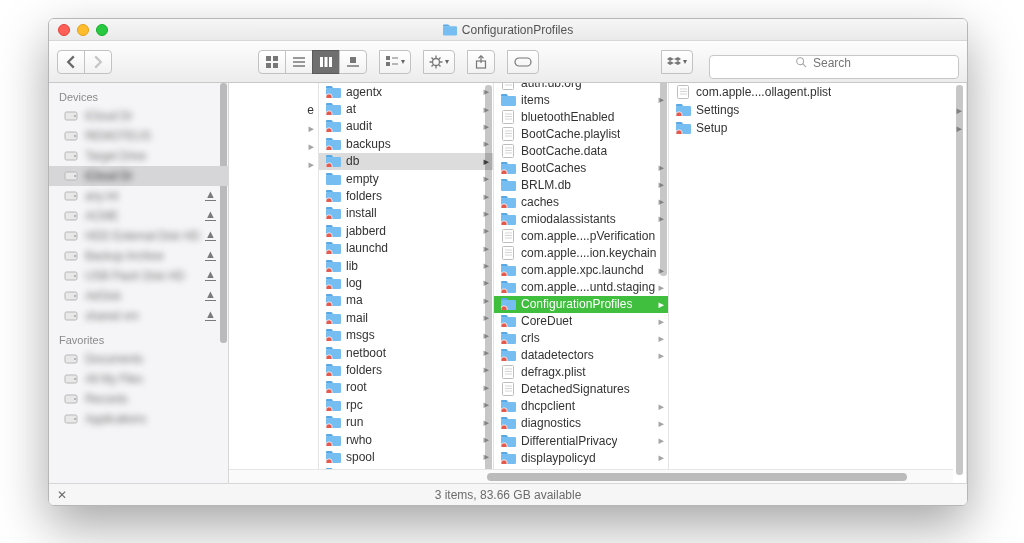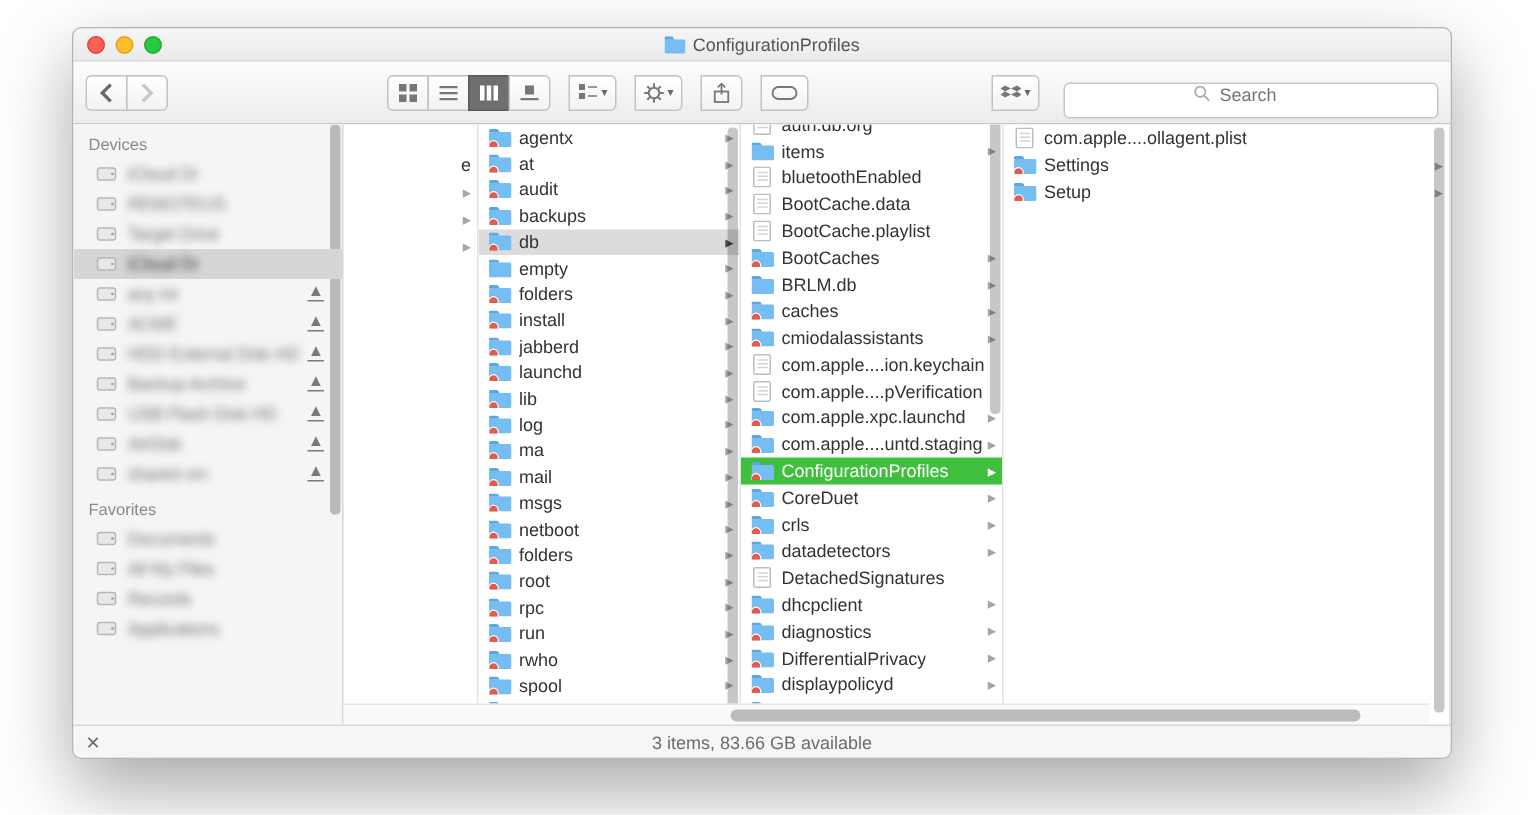--- a/index.html
+++ b/index.html
@@ -635,144 +635,152 @@
                 </svg>
               </span>
               <span class="nm">bluetoothEnabled</span>
             </div>
             <div class="crow">
               <span class="ico">
                 <svg viewBox="0 0 14 14" width="14" height="14">
                   <use href="#file-ico"></use>
                 </svg>
               </span>
+              <span class="nm">BootCache.playlist</span>
+            </div>
+            <div class="crow">
+              <span class="ico">
+                <svg viewBox="0 0 14 14" width="14" height="14">
+                  <use href="#file-ico"></use>
+                </svg>
+              </span>
               <span class="nm">BootCache.data</span>
             </div>
             <div class="crow">
               <span class="ico">
+                <svg viewBox="0 0 15 12" width="15" height="12">
+                  <use href="#folder-ico"></use>
+                  <use href="#badge"></use>
+                </svg>
+              </span>
+              <span class="nm">BootCaches</span>
+              <span class="arrow">▸</span>
+            </div>
+            <div class="crow">
+              <span class="ico">
+                <svg viewBox="0 0 15 12" width="15" height="12">
+                  <use href="#folder-ico"></use>
+                </svg>
+              </span>
+              <span class="nm">BRLM.db</span>
+              <span class="arrow">▸</span>
+            </div>
+            <div class="crow">
+              <span class="ico">
+                <svg viewBox="0 0 15 12" width="15" height="12">
+                  <use href="#folder-ico"></use>
+                  <use href="#badge"></use>
+                </svg>
+              </span>
+              <span class="nm">caches</span>
+              <span class="arrow">▸</span>
+            </div>
+            <div class="crow">
+              <span class="ico">
+                <svg viewBox="0 0 15 12" width="15" height="12">
+                  <use href="#folder-ico"></use>
+                  <use href="#badge"></use>
+                </svg>
+              </span>
+              <span class="nm">cmiodalassistants</span>
+              <span class="arrow">▸</span>
+            </div>
+            <div class="crow">
+              <span class="ico">
                 <svg viewBox="0 0 14 14" width="14" height="14">
                   <use href="#file-ico"></use>
                 </svg>
               </span>
-              <span class="nm">BootCache.playlist</span>
-            </div>
-            <div class="crow">
-              <span class="ico">
-                <svg viewBox="0 0 15 12" width="15" height="12">
-                  <use href="#folder-ico"></use>
-                  <use href="#badge"></use>
-                </svg>
-              </span>
-              <span class="nm">BootCaches</span>
-              <span class="arrow">▸</span>
-            </div>
-            <div class="crow">
-              <span class="ico">
-                <svg viewBox="0 0 15 12" width="15" height="12">
-                  <use href="#folder-ico"></use>
-                </svg>
-              </span>
-              <span class="nm">BRLM.db</span>
-              <span class="arrow">▸</span>
-            </div>
-            <div class="crow">
-              <span class="ico">
-                <svg viewBox="0 0 15 12" width="15" height="12">
-                  <use href="#folder-ico"></use>
-                  <use href="#badge"></use>
-                </svg>
-              </span>
-              <span class="nm">caches</span>
-              <span class="arrow">▸</span>
-            </div>
-            <div class="crow">
-              <span class="ico">
-                <svg viewBox="0 0 15 12" width="15" height="12">
-                  <use href="#folder-ico"></use>
-                  <use href="#badge"></use>
-                </svg>
-              </span>
-              <span class="nm">cmiodalassistants</span>
-              <span class="arrow">▸</span>
+              <span class="nm">com.apple....pVerification</span>
             </div>
             <div class="crow">
               <span class="ico">
                 <svg viewBox="0 0 14 14" width="14" height="14">
                   <use href="#file-ico"></use>
                 </svg>
               </span>
               <span class="nm">com.apple....ion.keychain</span>
             </div>
             <div class="crow">
               <span class="ico">
+                <svg viewBox="0 0 15 12" width="15" height="12">
+                  <use href="#folder-ico"></use>
+                  <use href="#badge"></use>
+                </svg>
+              </span>
+              <span class="nm">com.apple.xpc.launchd</span>
+              <span class="arrow">▸</span>
+            </div>
+            <div class="crow">
+              <span class="ico">
+                <svg viewBox="0 0 15 12" width="15" height="12">
+                  <use href="#folder-ico"></use>
+                  <use href="#badge"></use>
+                </svg>
+              </span>
+              <span class="nm">com.apple....untd.staging</span>
+              <span class="arrow">▸</span>
+            </div>
+            <div class="crow selact">
+              <span class="ico">
+                <svg viewBox="0 0 15 12" width="15" height="12">
+                  <use href="#folder-ico"></use>
+                  <use href="#badge"></use>
+                </svg>
+              </span>
+              <span class="nm">ConfigurationProfiles</span>
+              <span class="arrow">▸</span>
+            </div>
+            <div class="crow">
+              <span class="ico">
+                <svg viewBox="0 0 15 12" width="15" height="12">
+                  <use href="#folder-ico"></use>
+                  <use href="#badge"></use>
+                </svg>
+              </span>
+              <span class="nm">CoreDuet</span>
+              <span class="arrow">▸</span>
+            </div>
+            <div class="crow">
+              <span class="ico">
+                <svg viewBox="0 0 15 12" width="15" height="12">
+                  <use href="#folder-ico"></use>
+                  <use href="#badge"></use>
+                </svg>
+              </span>
+              <span class="nm">crls</span>
+              <span class="arrow">▸</span>
+            </div>
+            <div class="crow">
+              <span class="ico">
+                <svg viewBox="0 0 15 12" width="15" height="12">
+                  <use href="#folder-ico"></use>
+                  <use href="#badge"></use>
+                </svg>
+              </span>
+              <span class="nm">datadetectors</span>
+              <span class="arrow">▸</span>
+            </div>
+            <div class="crow">
+              <span class="ico">
                 <svg viewBox="0 0 14 14" width="14" height="14">
                   <use href="#file-ico"></use>
                 </svg>
               </span>
-              <span class="nm">com.apple....pVerification</span>
-            </div>
-            <div class="crow">
-              <span class="ico">
-                <svg viewBox="0 0 15 12" width="15" height="12">
-                  <use href="#folder-ico"></use>
-                  <use href="#badge"></use>
-                </svg>
-              </span>
-              <span class="nm">com.apple.xpc.launchd</span>
-              <span class="arrow">▸</span>
-            </div>
-            <div class="crow">
-              <span class="ico">
-                <svg viewBox="0 0 15 12" width="15" height="12">
-                  <use href="#folder-ico"></use>
-                  <use href="#badge"></use>
-                </svg>
-              </span>
-              <span class="nm">com.apple....untd.staging</span>
-              <span class="arrow">▸</span>
-            </div>
-            <div class="crow selact">
-              <span class="ico">
-                <svg viewBox="0 0 15 12" width="15" height="12">
-                  <use href="#folder-ico"></use>
-                  <use href="#badge"></use>
-                </svg>
-              </span>
-              <span class="nm">ConfigurationProfiles</span>
-              <span class="arrow">▸</span>
-            </div>
-            <div class="crow">
-              <span class="ico">
-                <svg viewBox="0 0 15 12" width="15" height="12">
-                  <use href="#folder-ico"></use>
-                  <use href="#badge"></use>
-                </svg>
-              </span>
-              <span class="nm">CoreDuet</span>
-              <span class="arrow">▸</span>
-            </div>
-            <div class="crow">
-              <span class="ico">
-                <svg viewBox="0 0 15 12" width="15" height="12">
-                  <use href="#folder-ico"></use>
-                  <use href="#badge"></use>
-                </svg>
-              </span>
-              <span class="nm">crls</span>
-              <span class="arrow">▸</span>
-            </div>
-            <div class="crow">
-              <span class="ico">
-                <svg viewBox="0 0 15 12" width="15" height="12">
-                  <use href="#folder-ico"></use>
-                  <use href="#badge"></use>
-                </svg>
-              </span>
-              <span class="nm">datadetectors</span>
-              <span class="arrow">▸</span>
+              <span class="nm">defragx.plist</span>
             </div>
             <div class="crow">
               <span class="ico">
                 <svg viewBox="0 0 14 14" width="14" height="14">
                   <use href="#file-ico"></use>
                 </svg>
               </span>
               <span class="nm">DetachedSignatures</span>
             </div>
             <div class="crow">

